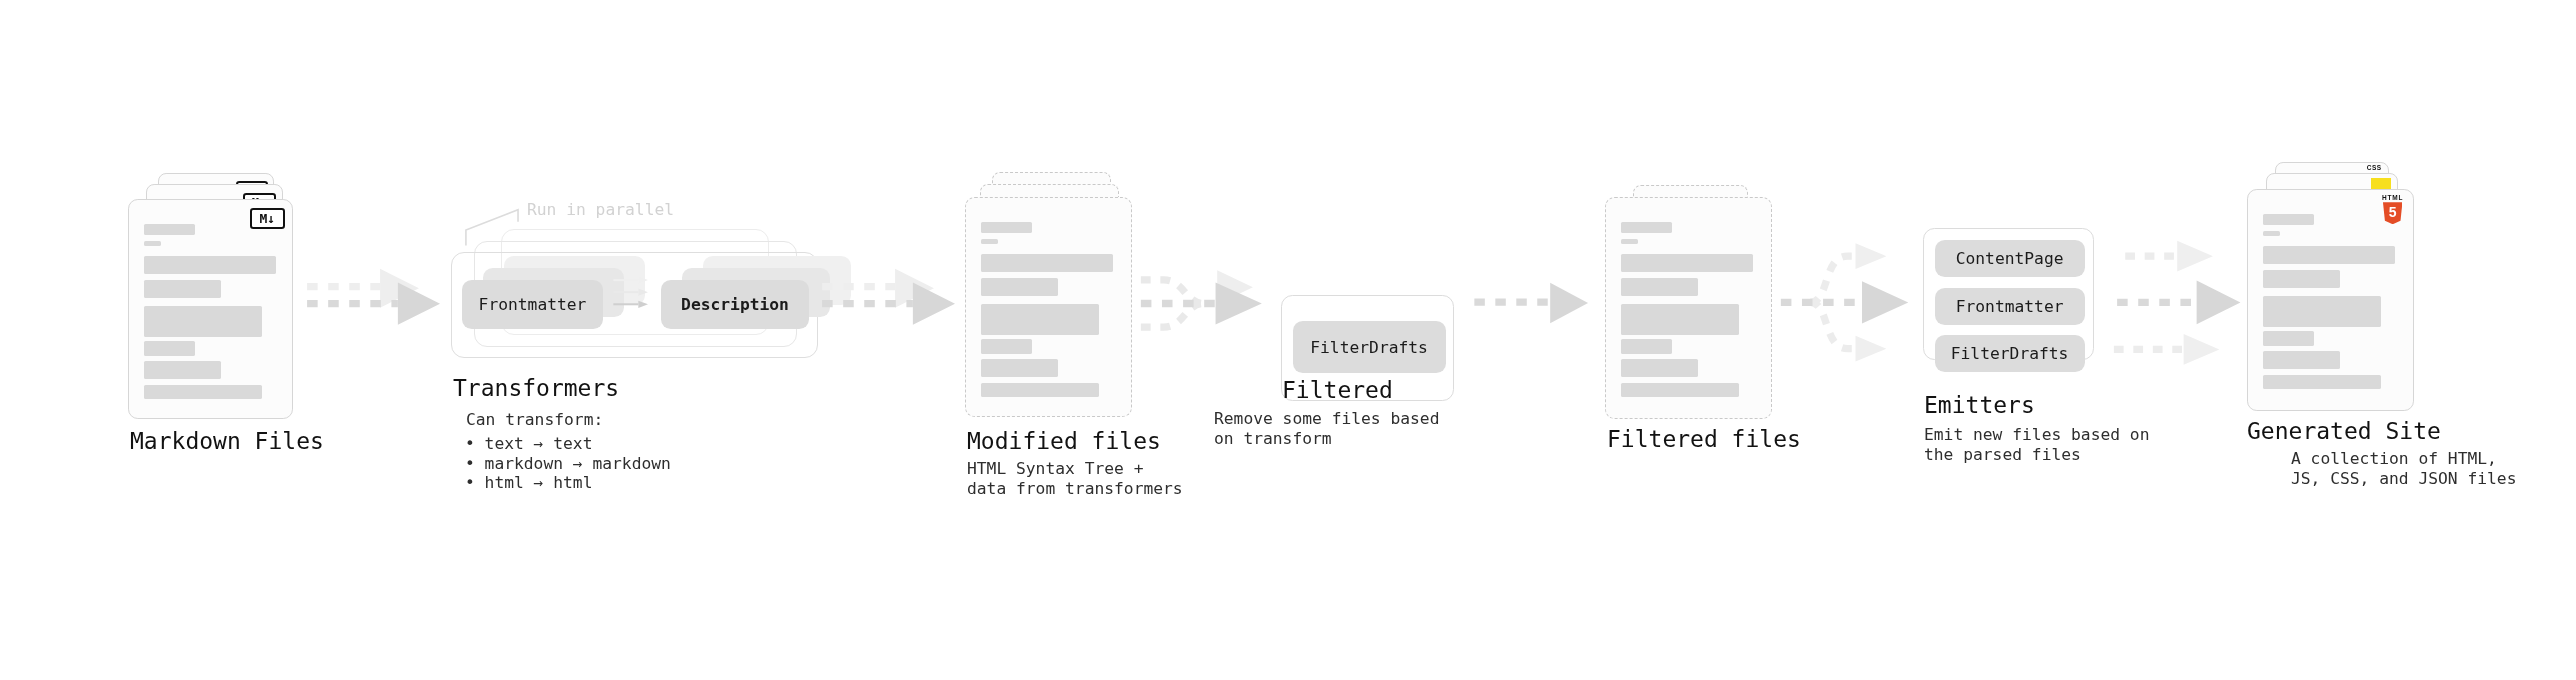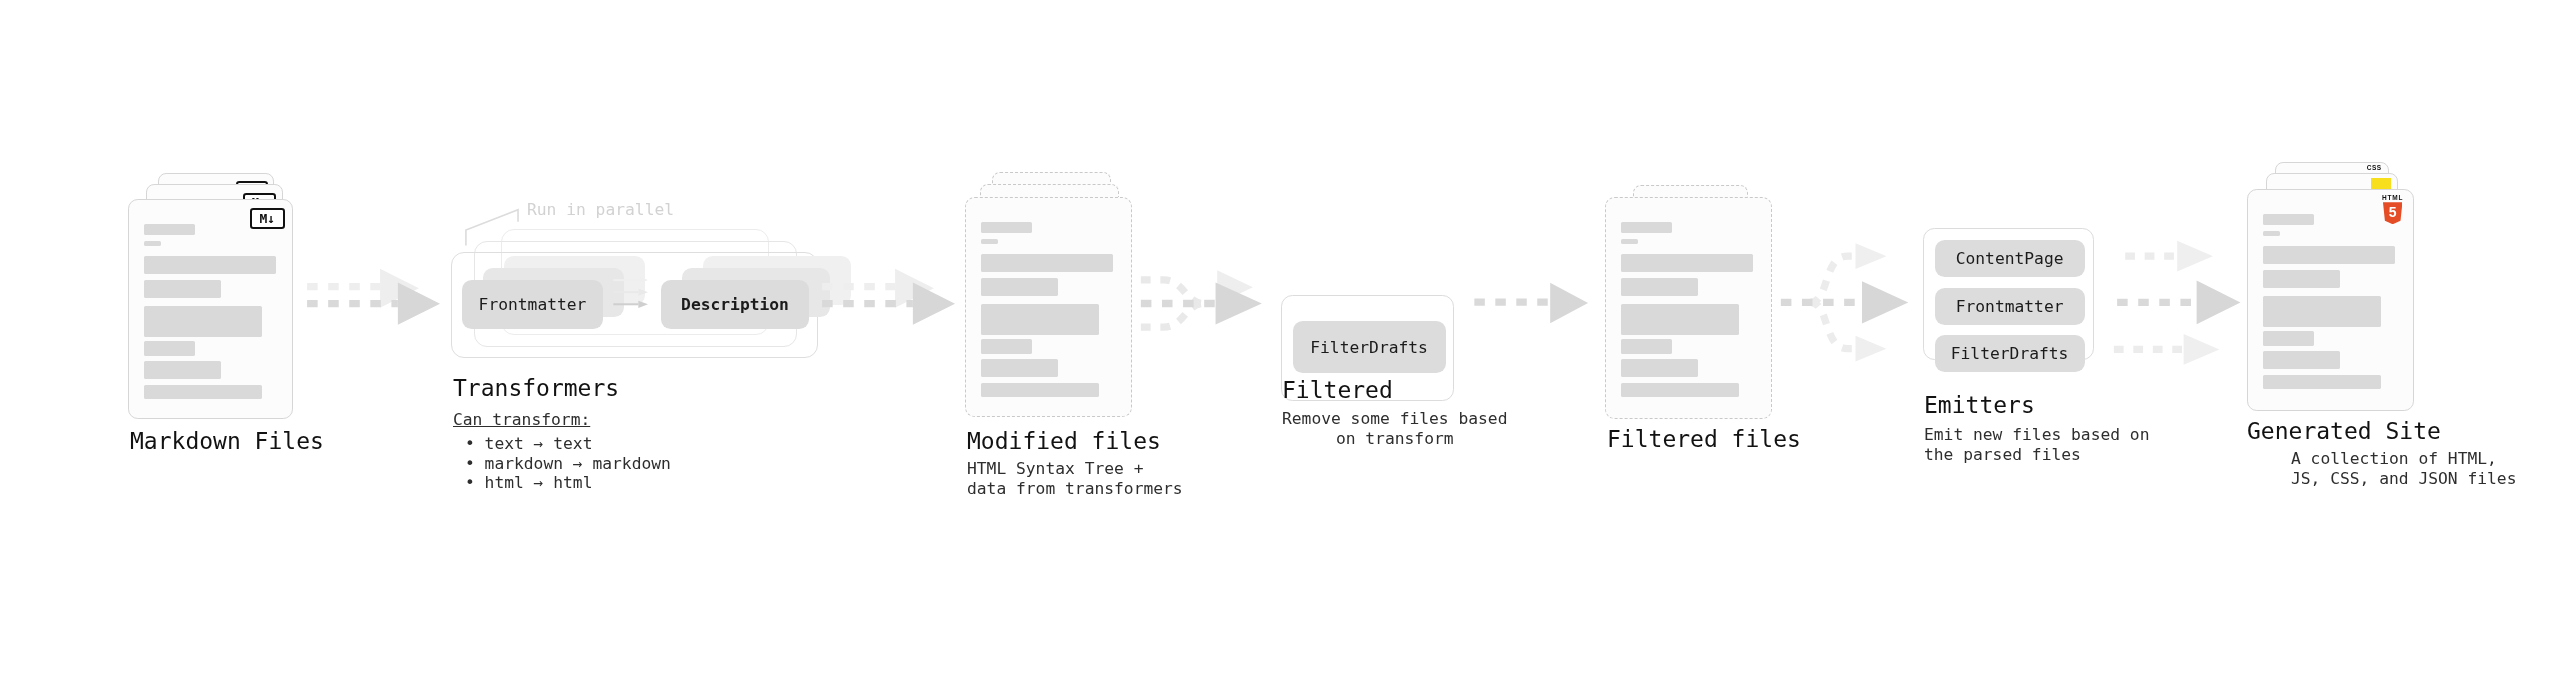--- a/index.html
+++ b/index.html
@@ -104,21 +104,21 @@
       <line x1="5" y1="45" x2="36" y2="45" stroke="#cfcfcf" stroke-width="2.5"></line>
       <polygon points="36,40.5 36,49.5 48,45" fill="#cfcfcf"></polygon>
     </svg>
 
     <svg class="arrow-svg" style="left:452px;top:195px;" width="106" height="57" viewBox="0 0 130 70">
       <polyline points="17,62 17,43 81,18 81,33" stroke="#dcdcdc" stroke-width="2" fill="none"></polyline>
     </svg>
     <div class="note-text" style="left:527px;top:200px;">Run in parallel</div>
   </div>
   <div class="stage-label" style="left:453px;top:375px;">Transformers</div>
-  <div class="stage-desc" style="left:453px;top:410px;text-decoration:underline;">Can transform:</div>
+  <div class="stage-desc" style="left:466px;top:410px;">Can transform:</div>
   <div class="bullets" style="left:465px;top:434px;">
     <div>• text → text</div>
     <div>• markdown → markdown</div>
     <div>• html → html</div>
   </div>
 
   <svg class="arrow-svg" style="left:814px;top:267px;" width="154" height="75" viewBox="0 0 190 92">
     <line x1="10" y1="24" x2="100" y2="24" stroke="#eeeeee" stroke-width="9" stroke-dasharray="13 13"></line>
     <polygon points="100,2 100,50 148,26" fill="#eeeeee"></polygon>
     <line x1="10" y1="45" x2="122" y2="45" stroke="#d9d9d9" stroke-width="9" stroke-dasharray="13 13"></line>
@@ -150,21 +150,21 @@
     <path d="M6,80 h28 c26,0 26,-29 50,-29" stroke="#e9e9e9" stroke-width="9" stroke-dasharray="12 12" fill="none"></path>
     <polygon points="100,10 100,52 144,31" fill="#eeeeee"></polygon>
     <line x1="6" y1="51" x2="98" y2="51" stroke="#d9d9d9" stroke-width="9" stroke-dasharray="13 13"></line>
     <polygon points="98,25 98,77 155,51" fill="#d7d7d7"></polygon>
   </svg>
 
   <div class="ebox" style="left:1281px;top:254px;width:173px;height:106px;margin-top:41px;">
     <div class="pill" style="left:10.6px;top:25px;width:153px;height:52px;">FilterDrafts</div>
   </div>
   <div class="stage-label" style="left:1282px;top:377px;">Filtered</div>
-  <div class="stage-desc" style="left:1282px;top:409px;text-align:center;">
+  <div class="stage-desc" style="left:1214px;top:409px;">
     <div>Remove some files based</div>
     <div>on transform</div>
   </div>
 
   <svg class="arrow-svg" style="left:1469px;top:278px;" width="122" height="50" viewBox="0 0 150 62">
     <line x1="6" y1="30" x2="100" y2="30" stroke="#d9d9d9" stroke-width="9" stroke-dasharray="13 13"></line>
     <polygon points="100,6 100,56 147,31" fill="#d7d7d7"></polygon>
   </svg>
 
   <div>

